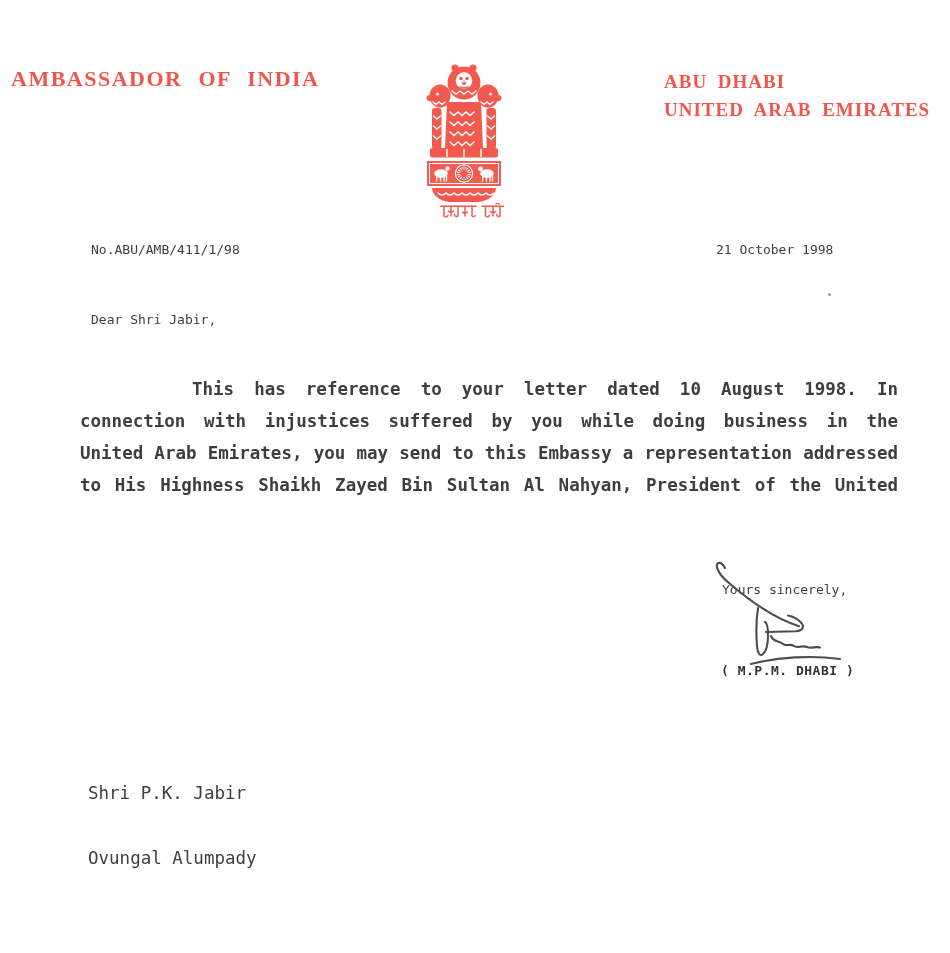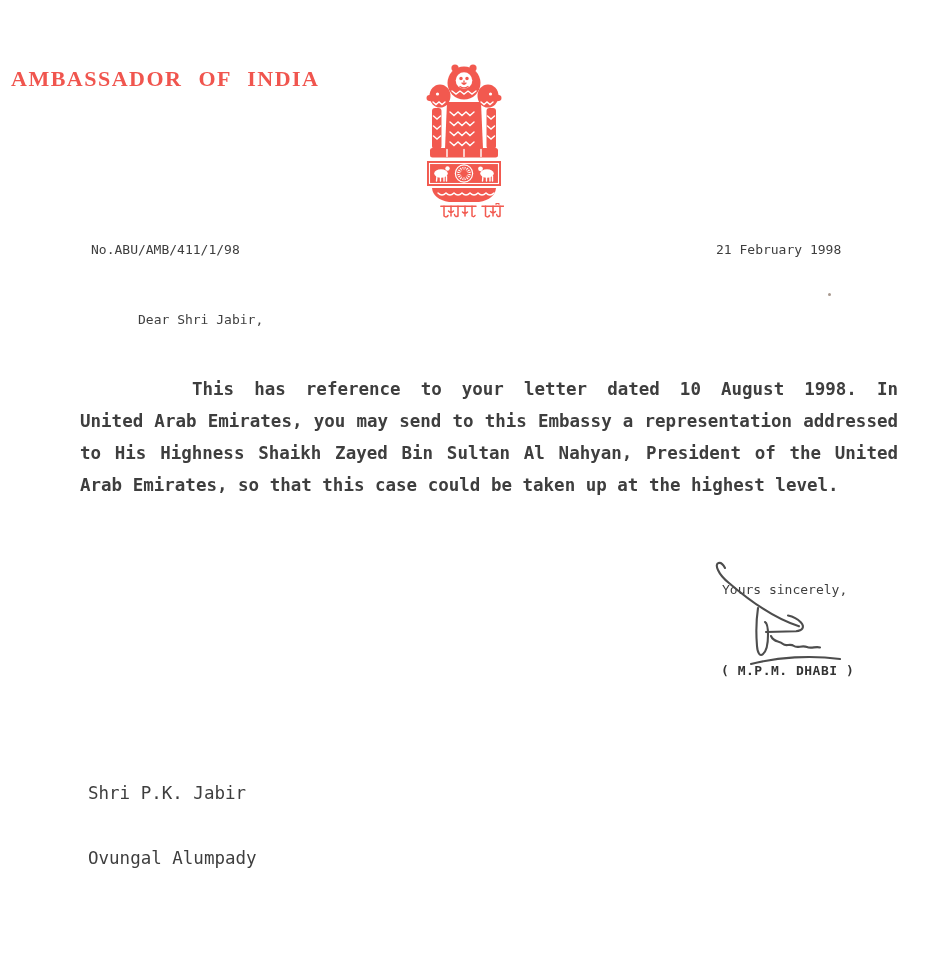--- a/index.html
+++ b/index.html
@@ -36,21 +36,21 @@
     color: #f0554e;
     line-height: 28px;
   }
   .emblem-wrap { left: 420px; top: 57px; width: 88px; height: 148px; }
   .motto-wrap { left: 440px; top: 203px; width: 64px; height: 17px; }
 
   
   .type { font-size: 13px; line-height: 1.15; white-space: pre; }
   .ref-no { left: 91px; top: 243px; }
   .date-line { left: 716px; top: 243px; }
-  .salutation { left: 91px; top: 313px; margin-left: 47px; }
+  .salutation { left: 91px; top: 313px; }
 
   .body-block {
     left: 80px; top: 373px; width: 818px;
     font-size: 17.5px;
     line-height: 32px;
   }
   .body-line {
     text-align: justify;
     text-align-last: justify;
     white-space: normal;
@@ -84,20 +84,24 @@
     opacity: 0.75;
   }
 </style>
 </head>
 <body>
 
 <div class="page">
 
   <div class="abs lh-left">AMBASSADOR OF INDIA</div>
 
+  <div class="abs lh-right">
+    <div>ABU DHABI</div>
+    <div>UNITED ARAB EMIRATES</div>
+  </div>
 
   <div class="abs emblem-wrap">
     <svg width="88" height="148" viewBox="0 0 88 146" xmlns="http://www.w3.org/2000/svg">
       <g fill="#f2594f" stroke="none">
 
         <circle cx="35" cy="10" r="3.6"></circle>
         <circle cx="53" cy="10" r="3.6"></circle>
 
         <circle cx="44" cy="25" r="16.5"></circle>
 
@@ -179,30 +183,30 @@
         <path d="M 42,3.2 L 63.5,3.2"></path>
         <path d="M 45.5,3.2 L 45.5,13 q 2.5,2 4,-0.5"></path>
         <path d="M 53,3.2 L 53,13 M 50.5,8.5 q 2.5,2.5 5,0"></path>
         <path d="M 60,3.2 L 60,13 q -2.8,1.5 -3.3,-1.5"></path>
         <path d="M 56,1 q 1.5,-1.5 3,0"></path>
       </g>
     </svg>
   </div>
 
   <div class="abs type ref-no">No.ABU/AMB/411/1/98</div>
-  <div class="abs type date-line">21 February 1998</div>
+  <div class="abs type date-line">21 October 1998</div>
   <div class="abs speck"></div>
 
   <div class="abs type salutation">Dear Shri Jabir,</div>
 
   <div class="abs body-block">
     <div class="body-line first">This has reference to your letter dated 10 August 1998. In</div>
+    <div class="body-line">connection with injustices suffered by you while doing business in the</div>
     <div class="body-line">United Arab Emirates, you may send to this Embassy a representation addressed</div>
     <div class="body-line">to His Highness Shaikh Zayed Bin Sultan Al Nahyan, President of the United</div>
-    <div class="body-line last">Arab Emirates, so that this case could be taken up at the highest level.</div>
   </div>
 
   <div class="abs type closing-line">Yours sincerely,</div>
 
   <div class="abs signature-wrap">
     <svg width="170" height="120" viewBox="0 0 170 120" xmlns="http://www.w3.org/2000/svg">
       <g stroke="#4d4d4d" stroke-width="2.1" fill="none" stroke-linecap="round" stroke-linejoin="round">
         <path d="M 27,12 C 23,4 16,6 20,14 C 22,18.5 26,23 31,27 C 53,46 78,63 101,70.3"></path>
         <path d="M 68,76 L 98,75.2 C 104.5,74.8 107,71 103,66.5 C 100,63.3 95,60.5 90,59.5"></path>
         <path d="M 60,52 C 58.5,62 58,78 59,90 C 59.5,97 62,101 65,98 C 68.5,95 70,88 70,79 C 70,72 69,67 67,66"></path>

